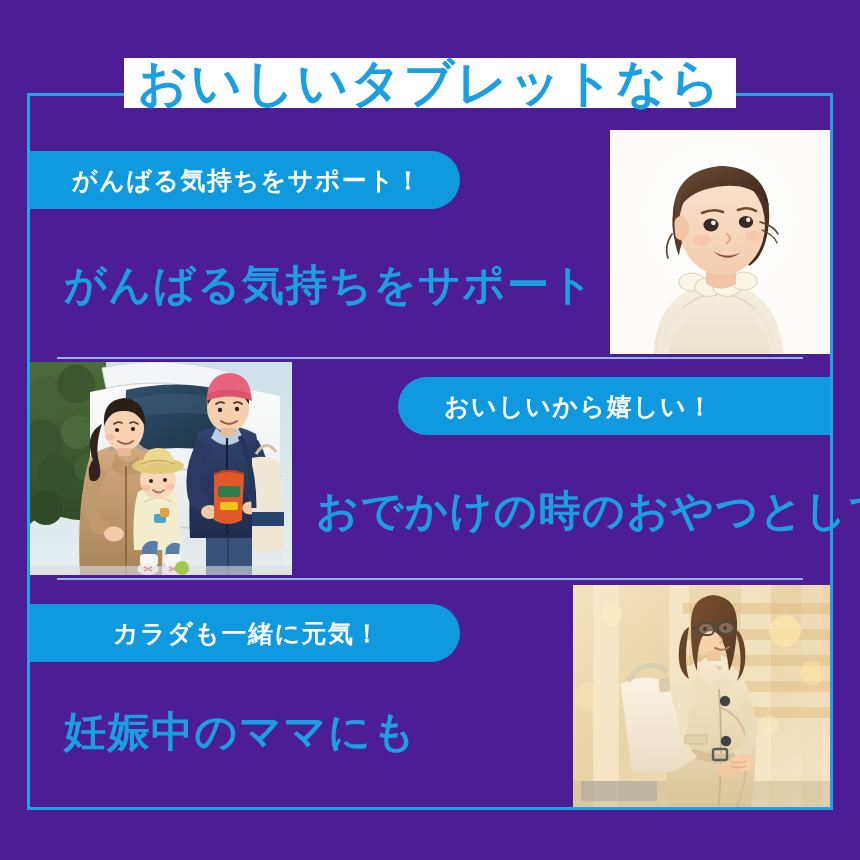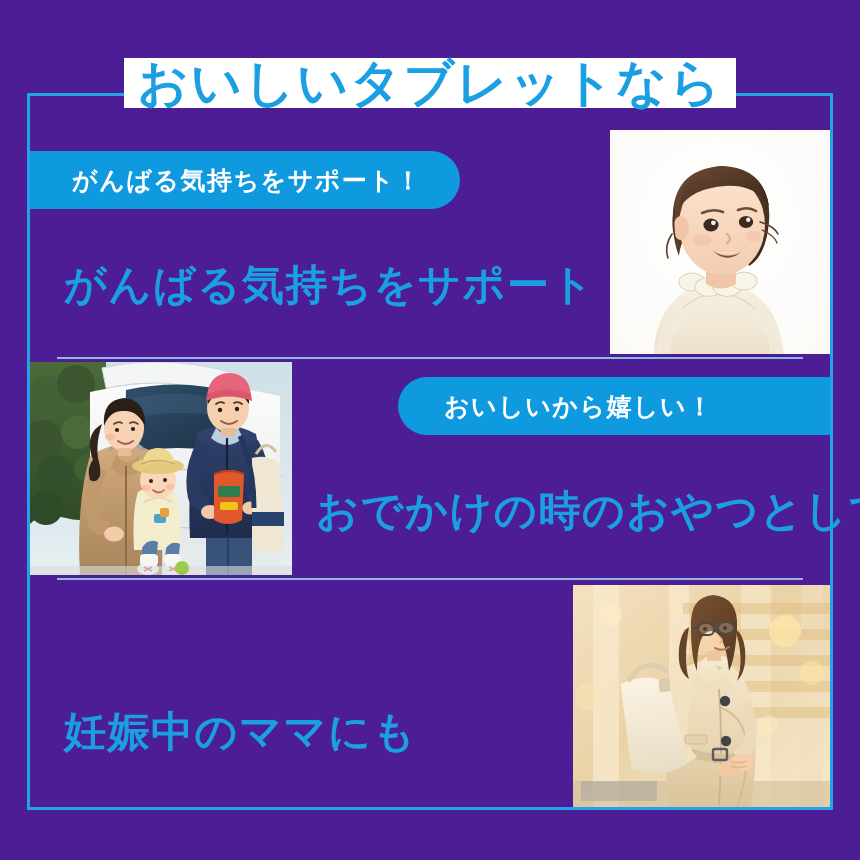--- a/index.html
+++ b/index.html
@@ -376,20 +376,23 @@
       <circle cx="135" cy="118" r="2" fill="#31241b"></circle>
       <path d="M123 128 q6 5 11 0" fill="none" stroke="#b36a5c" stroke-width="1.7" stroke-linecap="round"></path>
       <ellipse cx="116" cy="126" rx="4.5" ry="3" fill="#f4a98f" opacity="0.5"></ellipse>
       <ellipse cx="140" cy="125" rx="4.5" ry="3" fill="#f4a98f" opacity="0.45"></ellipse>
 
       <path d="M0 204 h262 v9 h-262 z" fill="#d8dee0" opacity="0.6"></path>
       <circle cx="152" cy="206" r="7" fill="#9ec94e"></circle>
     </svg>
   </div>
 
+  <div class="badge badge-3 left-anchored">
+    <span class="badge-text">カラダも一緒に元気！</span>
+  </div>
   <div class="headline headline-3">妊娠中のママにも</div>
 
   <div class="photo photo-mom">
     <svg viewBox="0 0 257 222" preserveAspectRatio="xMidYMid slice" role="img">
       <defs>
         <linearGradient id="mallBg" x1="0" y1="0" x2="1" y2="1">
           <stop offset="0%" stop-color="#f3e3c6"></stop>
           <stop offset="45%" stop-color="#e8d2ab"></stop>
           <stop offset="100%" stop-color="#f6ecd8"></stop>
         </linearGradient>

